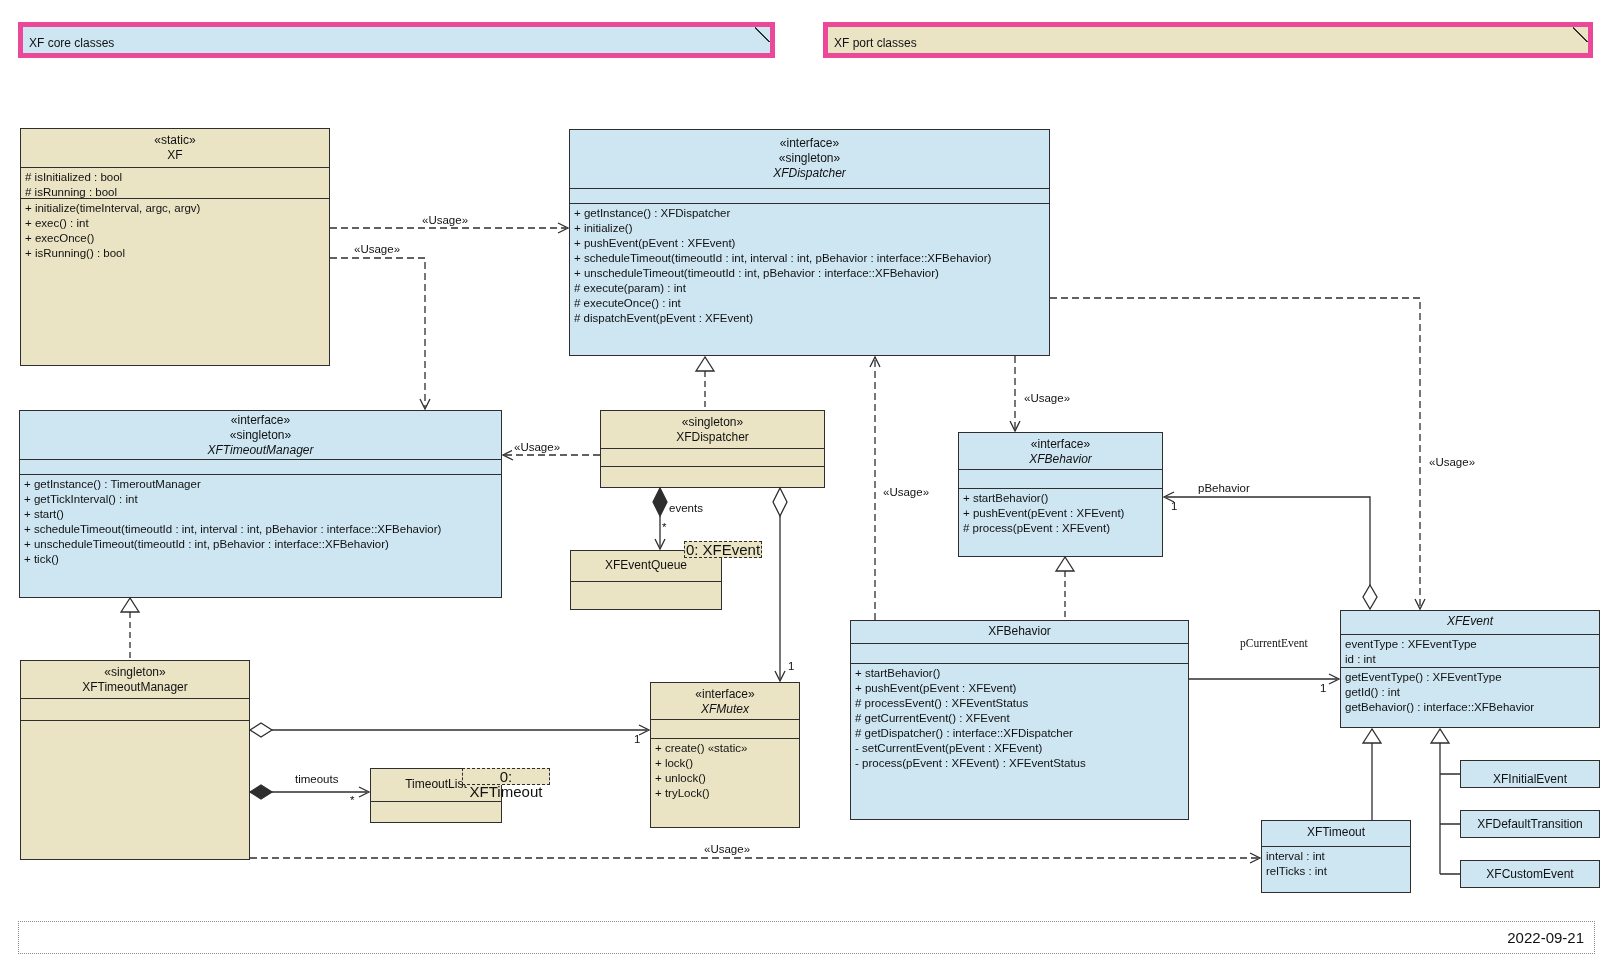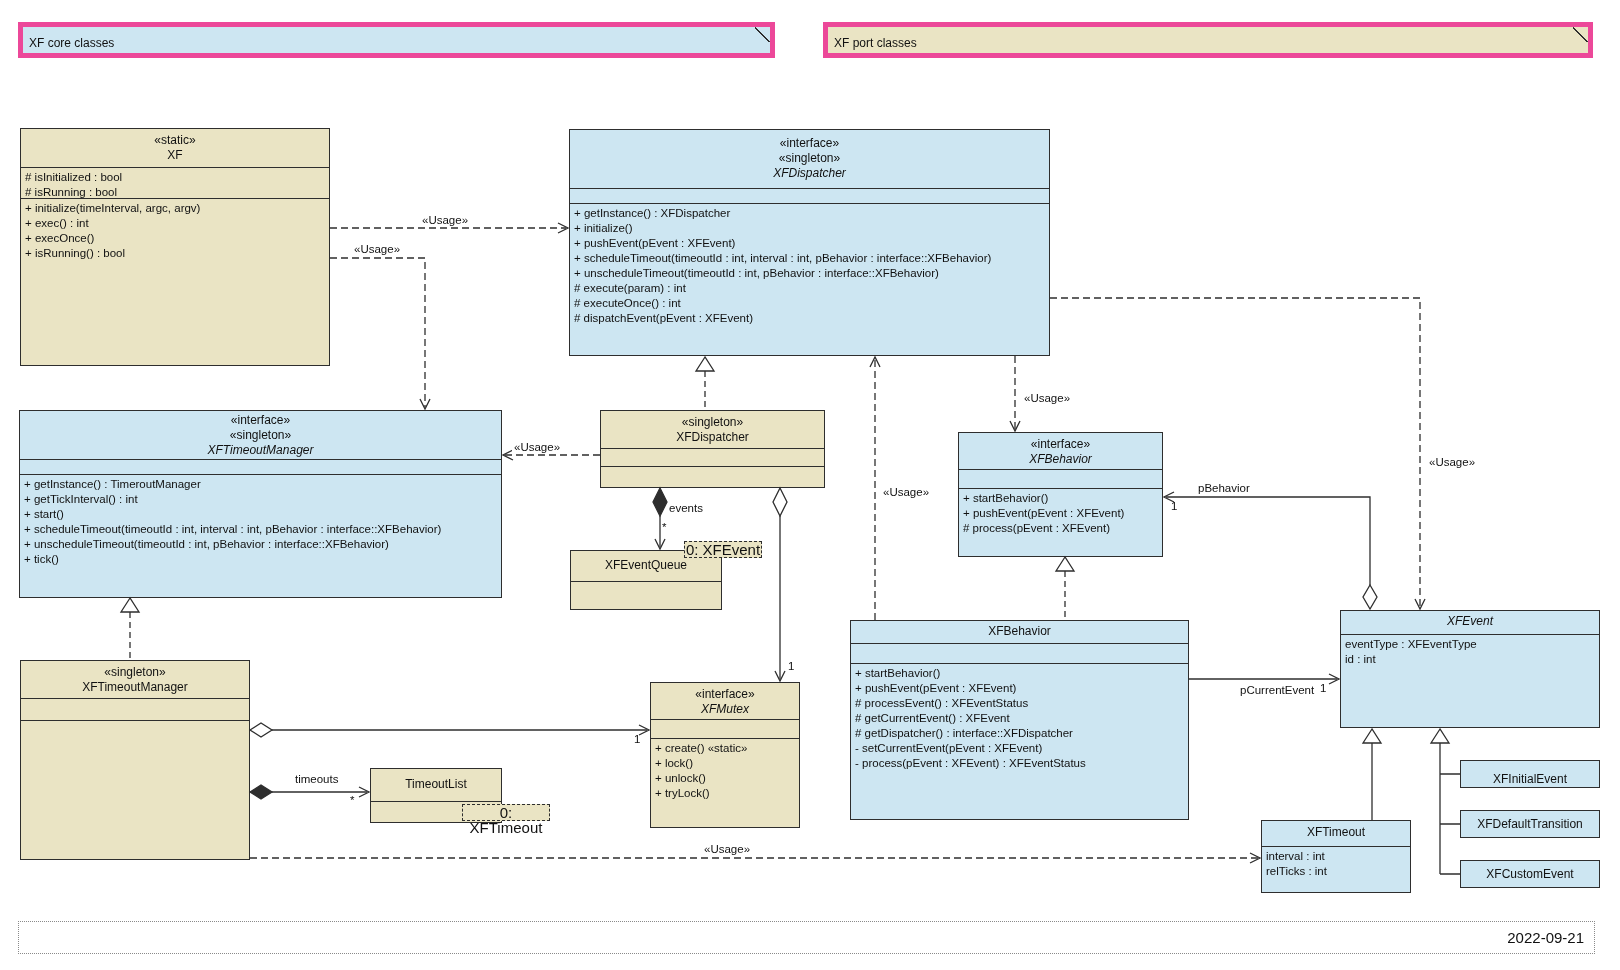--- a/index.html
+++ b/index.html
@@ -147,21 +147,21 @@
     <div class="cmp grow"></div>
   </div>
 
   <div class="cls tan" style="left:370px;top:768px;width:132px;height:55px;">
     <div class="hdr" style="height:32px;padding-top:8px;">
       <div>TimeoutList</div>
     </div>
     <div class="cmp grow"></div>
   </div>
 
-  <div class="objnote" style="left:462px;top:804px;width:88px;height:17px;">
+  <div class="objnote" style="left:462px;top:768px;width:88px;height:17px;">
     <span>0: XFTimeout</span>
   </div>
 
   <div class="cls blue" style="left:850px;top:620px;width:339px;height:200px;">
     <div class="hdr" style="height:22px;padding-top:3px;">
       <div>XFBehavior</div>
     </div>
     <div class="cmp" style="height:20px;"></div>
     <div class="cmp grow">
         <div class="line">+ startBehavior()</div>
@@ -174,20 +174,25 @@
       </div>
   </div>
 
   <div class="cls blue" style="left:1340px;top:610px;width:260px;height:118px;">
     <div class="hdr" style="height:23px;padding-top:3px;">
       <div class="it">XFEvent</div>
     </div>
     <div class="cmp" style="height:33px;">
         <div class="line">eventType : XFEventType</div>
         <div class="line">id : int</div>
+      </div>
+    <div class="cmp grow">
+        <div class="line">getEventType() : XFEventType</div>
+        <div class="line">getId() : int</div>
+        <div class="line">getBehavior() : interface::XFBehavior</div>
       </div>
   </div>
 
   <div class="cls blue" style="left:1261px;top:820px;width:150px;height:73px;">
     <div class="hdr" style="height:25px;padding-top:4px;">
       <div>XFTimeout</div>
     </div>
     <div class="cmp grow">
         <div class="line">interval : int</div>
         <div class="line">relTicks : int</div>
@@ -218,21 +223,21 @@
   <div class="edgelabel" style="left:352px;top:243px;">«Usage»</div>
   <div class="edgelabel" style="left:512px;top:441px;">«Usage»</div>
   <div class="edgelabel" style="left:667px;top:502px;background:transparent;">events</div>
   <div class="edgelabel" style="left:660px;top:521px;background:transparent;">*</div>
   <div class="edgelabel" style="left:786px;top:660px;background:transparent;">1</div>
   <div class="edgelabel" style="left:881px;top:486px;">«Usage»</div>
   <div class="edgelabel" style="left:1022px;top:392px;">«Usage»</div>
   <div class="edgelabel" style="left:1427px;top:456px;">«Usage»</div>
   <div class="edgelabel" style="left:1180px;top:482px;background:transparent;margin-left:16px;">pBehavior</div>
   <div class="edgelabel" style="left:1169px;top:500px;background:transparent;">1</div>
-  <div class="edgelabel" style="left:1238px;top:684px;background:transparent;">pCurrentEvent</div>
+  <div class="edgelabel" style="left:1238px;top:637px;background:transparent;font-family:Liberation Serif, serif;">pCurrentEvent</div>
   <div class="edgelabel" style="left:1318px;top:682px;background:transparent;">1</div>
   <div class="edgelabel" style="left:632px;top:733px;background:transparent;">1</div>
   <div class="edgelabel" style="left:293px;top:773px;background:transparent;">timeouts</div>
   <div class="edgelabel" style="left:348px;top:794px;background:transparent;">*</div>
   <div class="edgelabel" style="left:702px;top:843px;">«Usage»</div>
 
   <svg id="wires" width="1620" height="970">
     <g stroke="#2e2e2e" stroke-width="1.3" fill="none">
 
       <g>

